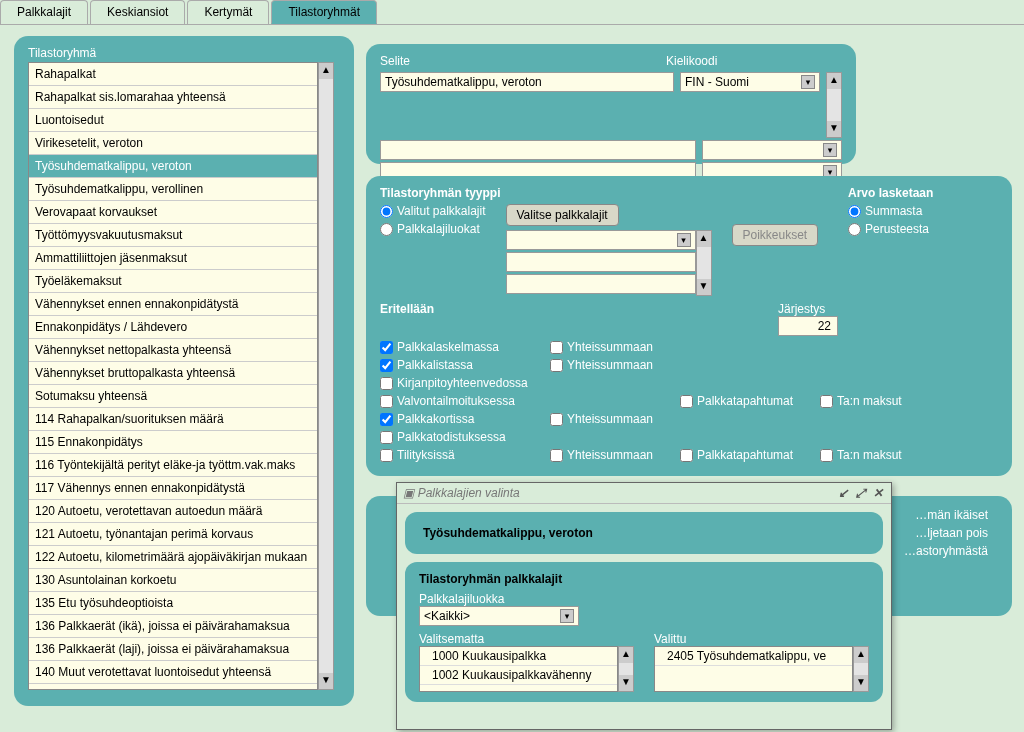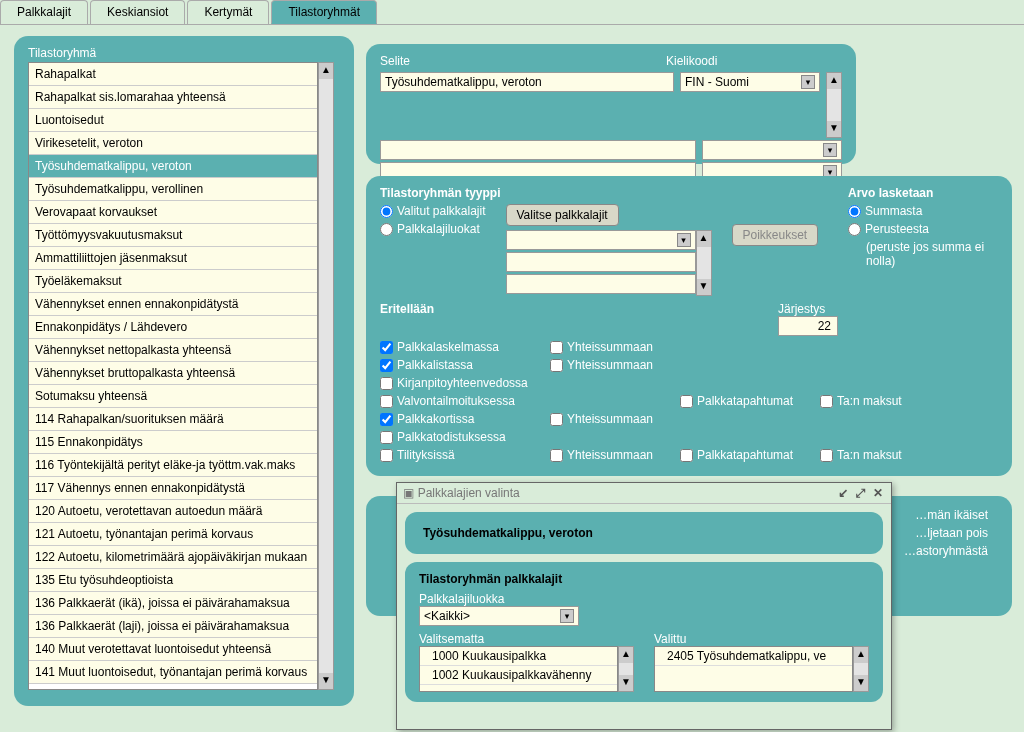--- a/index.html
+++ b/index.html
@@ -41,21 +41,21 @@
   .grid-checks { display:grid; grid-template-columns: 170px 130px 140px 110px; row-gap:4px; margin-top:4px;}
   .grid-checks .checkbox { margin-bottom:0; }
   .small-input { background:#fefde7; border:1px solid #999; height:20px; width:60px; text-align:right; padding:2px 6px; }
 
   
   #age-panel { left:366px; top:496px; width:646px; height:120px; }
   .age-text { color:#fff; text-align:right; line-height:1.5; padding-right:10px;}
 
   
   #dialog { position:absolute; left:396px; top:482px; width:496px; height:248px; background:#d9ecd9; border:1px solid #666; box-shadow:2px 2px 6px rgba(0,0,0,0.3); }
-  #dialog-title { background:#d9ecd9; color:#777; padding:3px 6px; display:flex; justify-content:space-between; align-items:flex-end; border-bottom:1px solid #bbb;}
+  #dialog-title { background:#d9ecd9; color:#777; padding:3px 6px; display:flex; justify-content:space-between; align-items:flex-end; border-bottom:1px solid #bbb;font-style:italic;}
   #dialog-title .icons span { display:inline-block; width:14px; text-align:center; font-weight:bold; color:#555;}
   .dlg-panel { background:#5bb0b0; border-radius:12px; margin:8px; padding:10px 14px; }
   .dlg-header { color:#000; font-weight:bold; }
   .dual-list { display:flex; gap:20px; }
   .dual-col { flex:1; }
   .dual-col .listbox { background:#fefde7; border:1px solid #888; height:46px; overflow:hidden;}
   .dual-col .listbox div { padding:2px 12px; border-bottom:1px solid #ddd; white-space:nowrap; overflow:hidden;}
   .listbox-wrap { display:flex; }
   .listbox-wrap .vscroll { height:auto; }
 </style>
@@ -88,20 +88,21 @@
         <div class="list-item">Vähennykset nettopalkasta yhteensä</div>
         <div class="list-item">Vähennykset bruttopalkasta yhteensä</div>
         <div class="list-item">Sotumaksu yhteensä</div>
         <div class="list-item">114 Rahapalkan/suorituksen määrä</div>
         <div class="list-item">115 Ennakonpidätys</div>
         <div class="list-item">116 Työntekijältä perityt eläke-ja työttm.vak.maks</div>
         <div class="list-item">117 Vähennys ennen ennakonpidätystä</div>
         <div class="list-item">120 Autoetu, verotettavan autoedun määrä</div>
         <div class="list-item">121 Autoetu, työnantajan perimä korvaus</div>
         <div class="list-item">122 Autoetu, kilometrimäärä ajopäiväkirjan mukaan</div>
+        <div class="list-item">130 Asuntolainan korkoetu</div>
         <div class="list-item">135 Etu työsuhdeoptioista</div>
         <div class="list-item">136 Palkkaerät (ikä), joissa ei päivärahamaksua</div>
         <div class="list-item">136 Palkkaerät (laji), joissa ei päivärahamaksua</div>
         <div class="list-item">140 Muut verotettavat luontoisedut yhteensä</div>
         <div class="list-item">141 Muut luontoisedut, työnantajan perimä korvaus</div>
       </div>
     <div class="vscroll">
       <div class="arrow">▲</div>
       <div class="arrow">▼</div>
     </div>
@@ -182,21 +183,20 @@
     <div style="width:150px">
       <div class="section-title">Arvo lasketaan</div>
       <label class="radio white-label">
           <input type="radio" checked="" style="">
           <span>Summasta</span>
         </label>
       <label class="radio white-label">
           <input type="radio" style="">
           <span>Perusteesta</span>
         </label>
-      <div style="color:#fff; padding-left:18px">(peruste jos summa ei nolla)</div>
     </div>
   </div>
 
   <div style="display:flex; margin-top:6px; justify-content:space-between;">
     <div class="section-title">Eritellään</div>
     <div style="margin-right:160px">
       <span class="white-label">Järjestys</span><br>
       <input class="small-input" value="22" style="">
     </div>
   </div>

